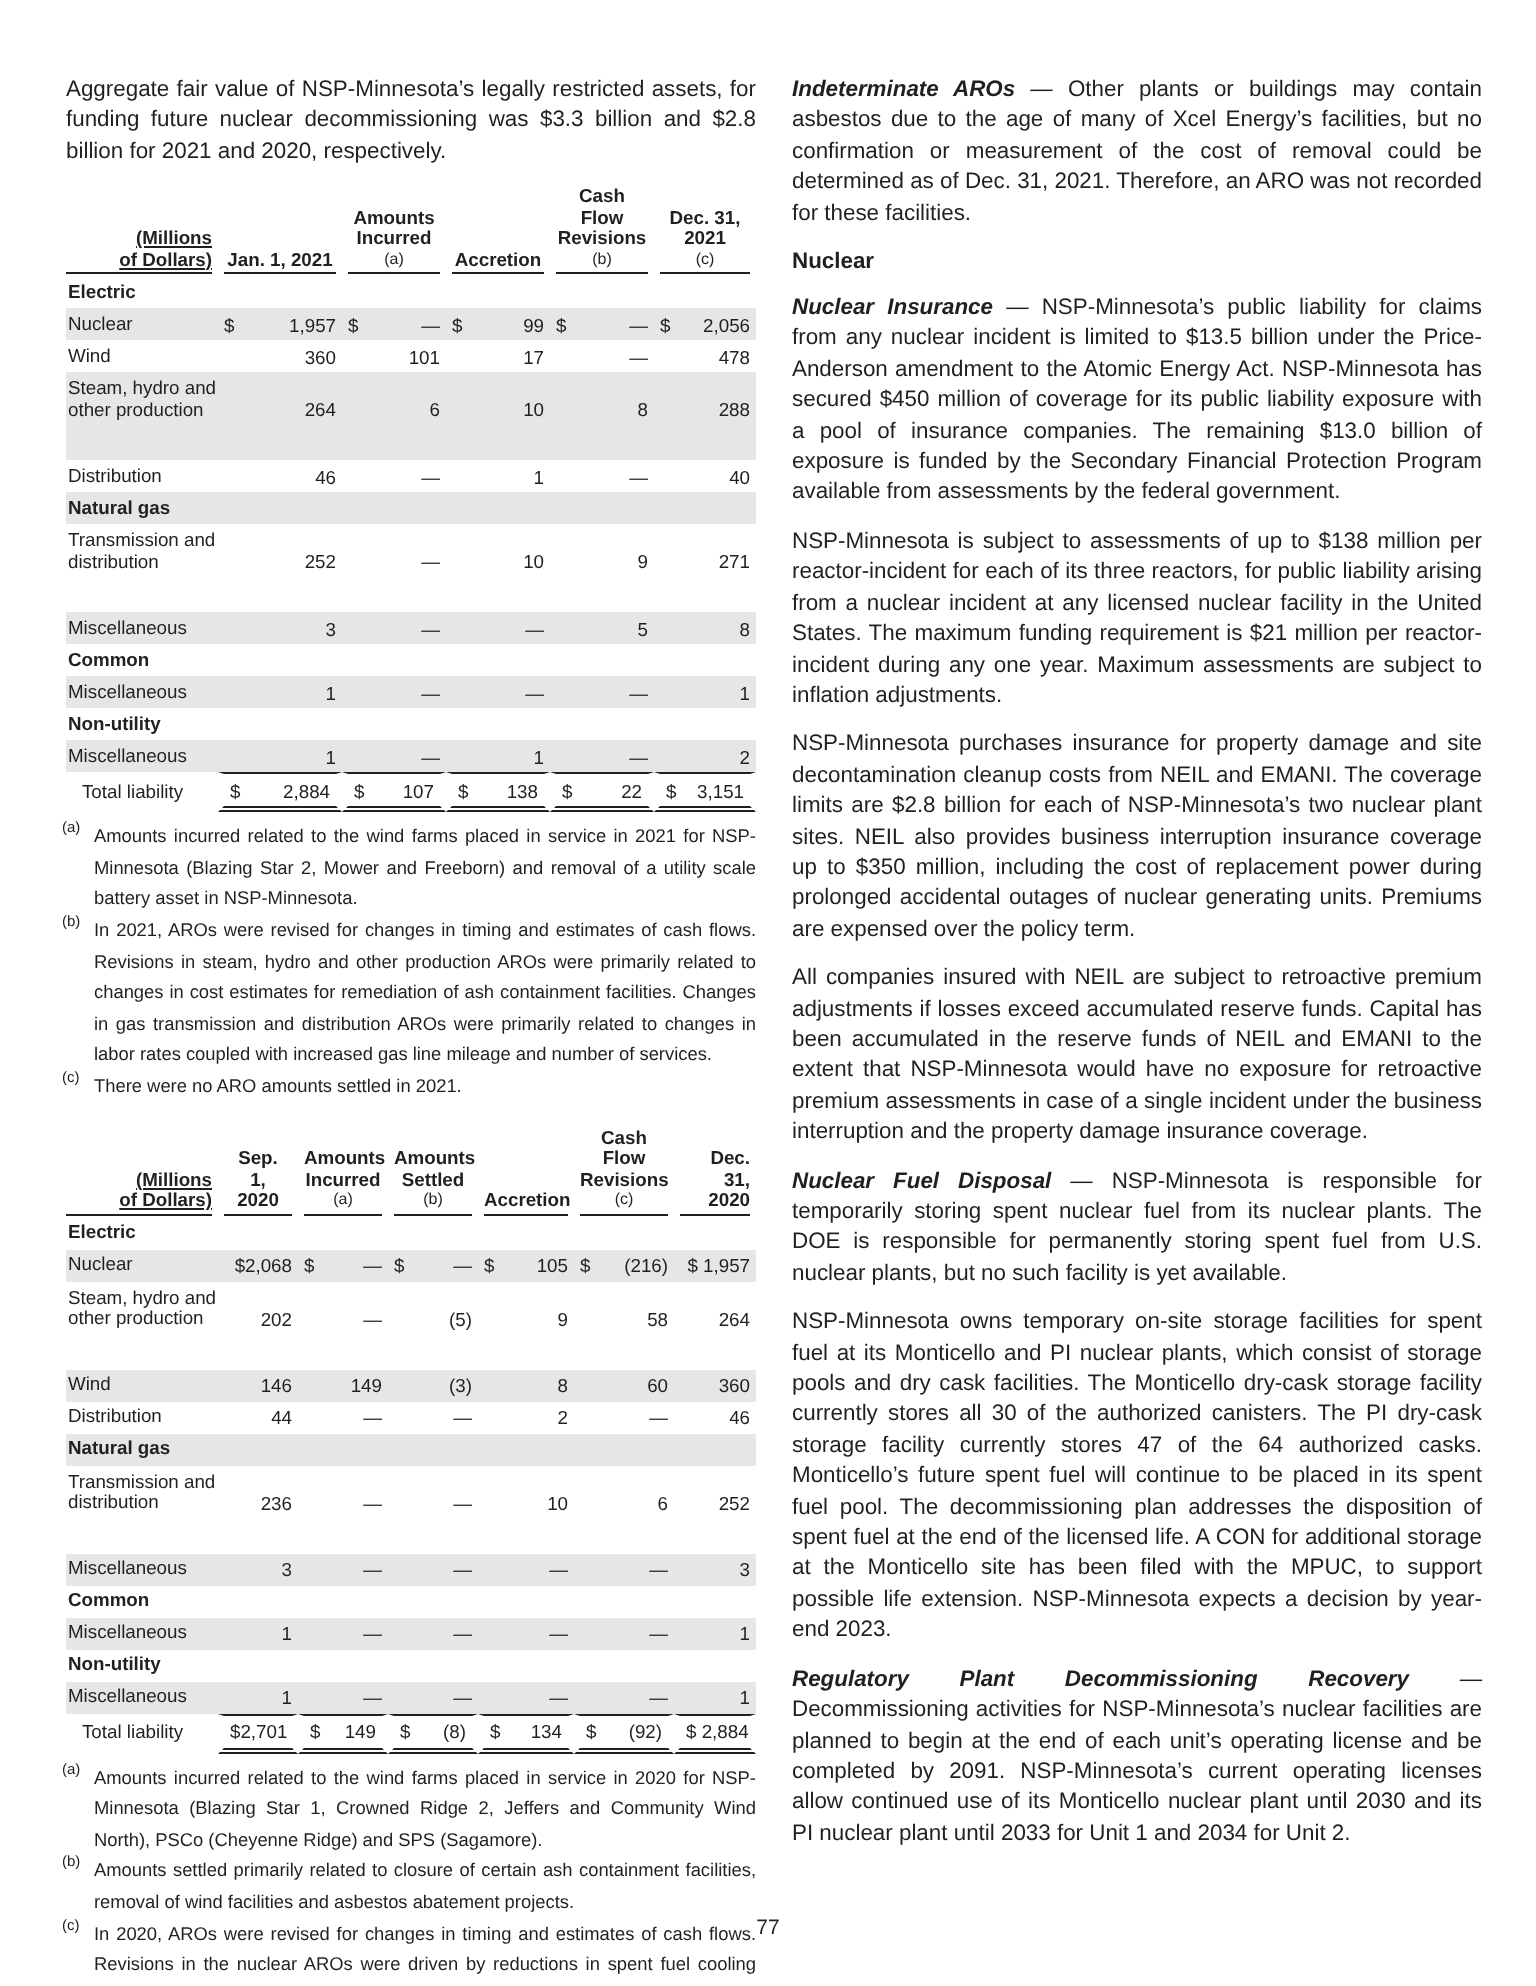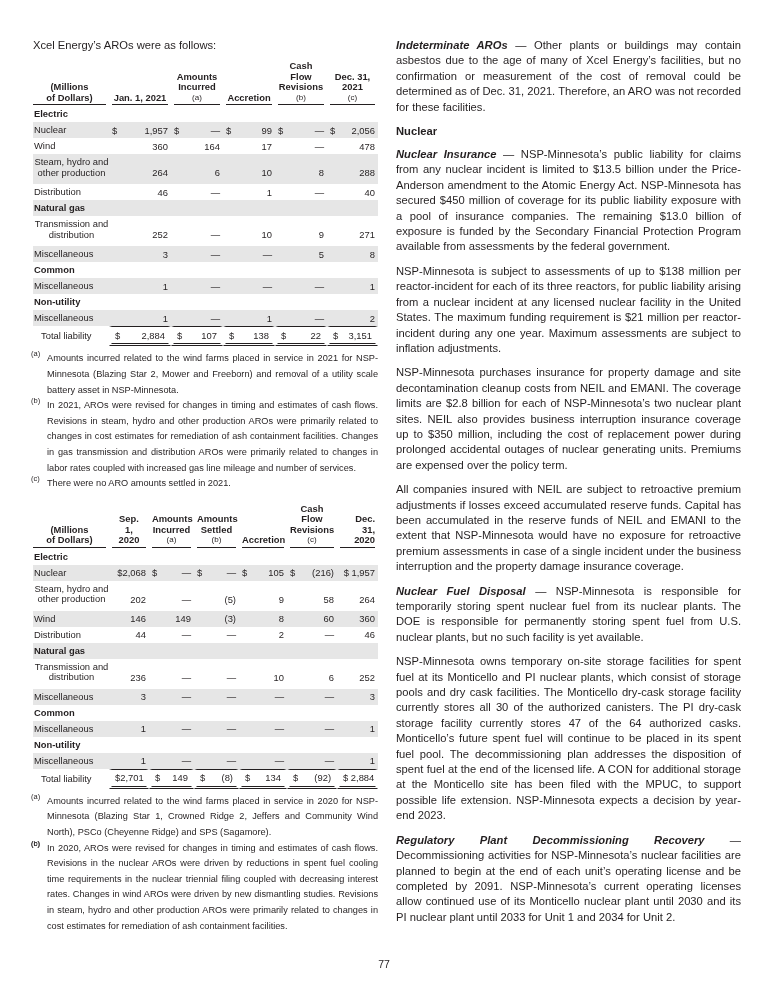--- a/index.html
+++ b/index.html
@@ -8,45 +8,45 @@
   .col { position:absolute; top:38px; width:345px; }
   .col-left { left:33px; }
   .col-right { left:396px; }
   p { margin:0 0 9px 0; line-height:15.4px; text-align:justify; }
   p.tight { margin-bottom:8px; }
   .lead { font-weight:bold; font-style:italic; }
   h3 { margin:0 0 8px 0; font-size:11.2px; font-weight:bold; line-height:15px; }
 
   table.aro { border-collapse:separate; border-spacing:0; width:345px; font-size:9.4px; table-layout:fixed; }
   table.aro th { font-weight:bold; text-align:center; vertical-align:bottom; line-height:10.5px; padding:0 0 1px 0; }
-  table.aro th.lbl { text-align:center; }
+  table.aro th.lbl { text-align:right;text-decoration:underline; }
   table.aro th .sub { font-weight:normal; font-size:8px; display:block; }
   table.aro th .hd { display:block; border-bottom:1.4px solid #231f20; padding-bottom:1px; margin:0 3px; }
   table.aro th.lbl .hd { margin:0 3px 0 0; }
   table.aro td { padding:0; height:16px; line-height:11px; vertical-align:middle; white-space:nowrap; }
   table.aro tr.shade td { background:#e6e6e6; }
   table.aro tr.sect td { font-weight:bold; }
-  table.aro tr.tall td { height:24px; vertical-align:bottom; padding-bottom:6px;text-align:center; }
+  table.aro tr.tall td { height:24px; vertical-align:bottom; padding-bottom:20px; }
   table.aro td.lbl { padding-left:1px; }
   table.aro td.num { text-align:right; padding-right:5px; }
   table.aro tr.total td { height:16px; }
   table.aro tr.total td.lbl { padding-left:8px; }
   table.aro tr.total td.cur, table.aro tr.total td.num { border-bottom:3px double #231f20; border-top:1px solid #231f20; }
   .cell-wrap { display:flex; justify-content:space-between; margin:0 3px; }
 
   .notes { margin:5px 0 0 0; font-size:9.2px; line-height:15.6px; }
   .note { position:relative; padding-left:14px; text-align:justify; margin-bottom:0; }
   .note .mk { position:absolute; left:-2px; top:-5px; font-size:7.5px; }
   .pagenum { position:absolute; top:958px; left:0; width:768px; text-align:center; font-size:10.5px; }
 </style>
 </head>
 <body>
 
 <div class="col col-left">
-  <p class="tight">Xcel Energy’s AROs were as follows:</p>
+  <p>Aggregate fair value of NSP-Minnesota’s legally restricted assets, for funding future nuclear decommissioning was $3.3 billion and $2.8 billion for 2021 and 2020, respectively.</p>
 
   <table class="aro" id="t2021">
     <colgroup>
       <col style="width:76px">
         <col style="width:62px">
         <col style="width:52px">
         <col style="width:52px">
         <col style="width:52px">
         <col style="width:51px">
     </colgroup>
@@ -131,21 +131,21 @@
           <td class="lbl" style="white-space: pre-line; line-height: 10.5px;">Wind</td>
           <td class="num" style="padding-right: 0px;">
             <div class="cell-wrap">
               <span></span>
               <span>360</span>
             </div>
           </td>
           <td class="num" style="padding-right: 0px;">
             <div class="cell-wrap">
               <span></span>
-              <span>164</span>
+              <span>101</span>
             </div>
           </td>
           <td class="num" style="padding-right: 0px;">
             <div class="cell-wrap">
               <span></span>
               <span>17</span>
             </div>
           </td>
           <td class="num" style="padding-right: 0px;">
             <div class="cell-wrap">
@@ -835,21 +835,21 @@
             <div class="cell-wrap">
               <span></span>
               <span>$ 2,884</span>
             </div>
           </td>
         </tr>
       </tbody>
   </table>
   <div class="notes" id="n2020">
       <div class="note"><span class="mk">(a)</span><span>Amounts incurred related to the wind farms placed in service in 2020 for NSP-Minnesota (Blazing Star 1, Crowned Ridge 2, Jeffers and Community Wind North), PSCo (Cheyenne Ridge) and SPS (Sagamore).</span></div>
-      <div class="note"><span class="mk">(b)</span></div>
+      <div class="note"><span class="mk">(b)</span><span>Amounts settled primarily related to closure of certain ash containment facilities, removal of wind facilities and asbestos abatement projects.</span></div>
       <div class="note"><span class="mk">(c)</span><span>In 2020, AROs were revised for changes in timing and estimates of cash flows. Revisions in the nuclear AROs were driven by reductions in spent fuel cooling time requirements in the nuclear triennial filing coupled with decreasing interest rates. Changes in wind AROs were driven by new dismantling studies. Revisions in steam, hydro and other production AROs were primarily related to changes in cost estimates for remediation of ash containment facilities.</span></div>
     </div>
 </div>
 
 <div class="col col-right">
   <p><span class="lead">Indeterminate AROs</span><span> — Other plants or buildings may contain asbestos due to the age of many of Xcel Energy’s facilities, but no confirmation or measurement of the cost of removal could be determined as of Dec. 31, 2021. Therefore, an ARO was not recorded for these facilities.</span></p>
   <h3>Nuclear</h3>
   <p><span class="lead">Nuclear Insurance</span><span> — NSP-Minnesota’s public liability for claims from any nuclear incident is limited to $13.5 billion under the Price-Anderson amendment to the Atomic Energy Act. NSP-Minnesota has secured $450 million of coverage for its public liability exposure with a pool of insurance companies. The remaining $13.0 billion of exposure is funded by the Secondary Financial Protection Program available from assessments by the federal government.</span></p>
   <p>NSP-Minnesota is subject to assessments of up to $138 million per reactor-incident for each of its three reactors, for public liability arising from a nuclear incident at any licensed nuclear facility in the United States. The maximum funding requirement is $21 million per reactor-incident during any one year. Maximum assessments are subject to inflation adjustments.</p>
   <p>NSP-Minnesota purchases insurance for property damage and site decontamination cleanup costs from NEIL and EMANI. The coverage limits are $2.8 billion for each of NSP-Minnesota’s two nuclear plant sites. NEIL also provides business interruption insurance coverage up to $350 million, including the cost of replacement power during prolonged accidental outages of nuclear generating units. Premiums are expensed over the policy term.</p>

